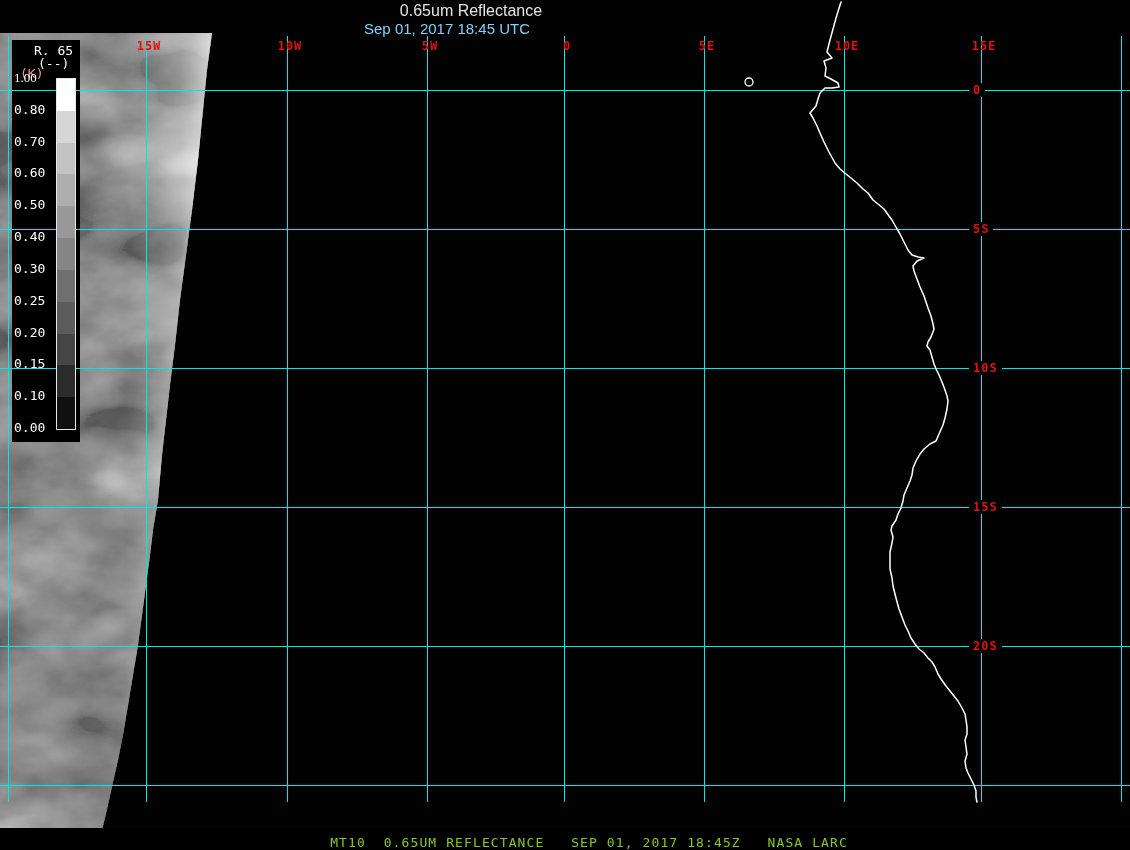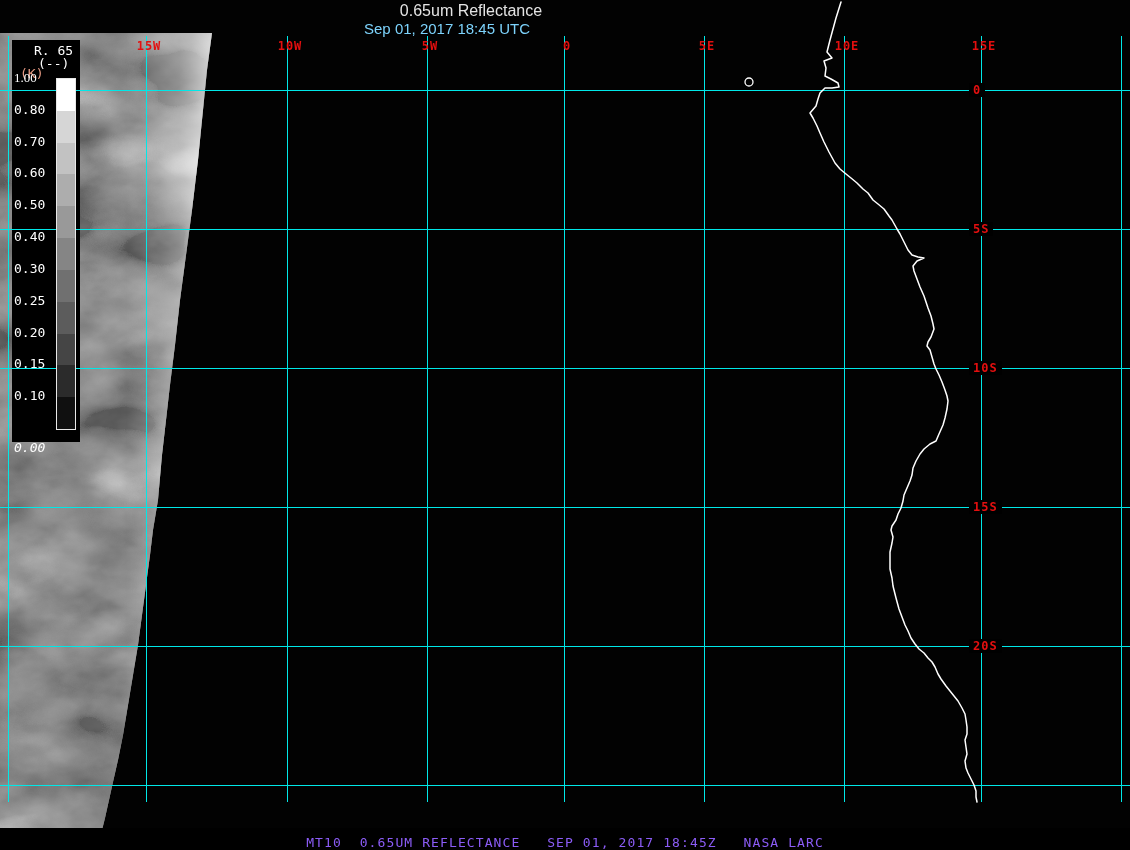--- a/index.html
+++ b/index.html
@@ -137,25 +137,25 @@
         <span class="cbtick mono" style="top: 61.8182px;">0.80</span>
         <span class="cbtick mono" style="top: 93.6364px; text-align: right;">0.70</span>
         <span class="cbtick mono" style="top: 125.455px;">0.60</span>
         <span class="cbtick mono" style="top: 157.273px;">0.50</span>
         <span class="cbtick mono" style="top: 189.091px;">0.40</span>
         <span class="cbtick mono" style="top: 220.909px;">0.30</span>
         <span class="cbtick mono" style="top: 252.727px;">0.25</span>
         <span class="cbtick mono" style="top: 284.545px;">0.20</span>
         <span class="cbtick mono" style="top: 316.364px;">0.15</span>
         <span class="cbtick mono" style="top: 348.182px;">0.10</span>
-        <span class="cbtick mono" style="top: 400px; font-style: italic;">0.00</span>
+        <span class="cbtick mono" style="top: 380px;">0.00</span>
       </div>
   </div>
 
   <span id="credit" style="color: rgb(245, 166, 35);">NASA Langley (M04.0)</span>
   <span id="title1" style="color: rgb(228, 228, 228);">0.65um Reflectance</span>
   <span id="title2" style="color: #7dd3fc;">Sep 01, 2017 18:45 UTC</span>
 
   <div id="footer">
-    <span id="ftext" class="mono" style="color: #8b5cf6;">MT10  0.65UM REFLECTANCE   SEP 01, 2017 18:45Z   NASA LARC</span>
+    <span id="ftext" class="mono" style="color: #84cc16; margin-left: 24px;">MT10  0.65UM REFLECTANCE   SEP 01, 2017 18:45Z   NASA LARC</span>
   </div>
 
 </div>
 
 </body></html>

